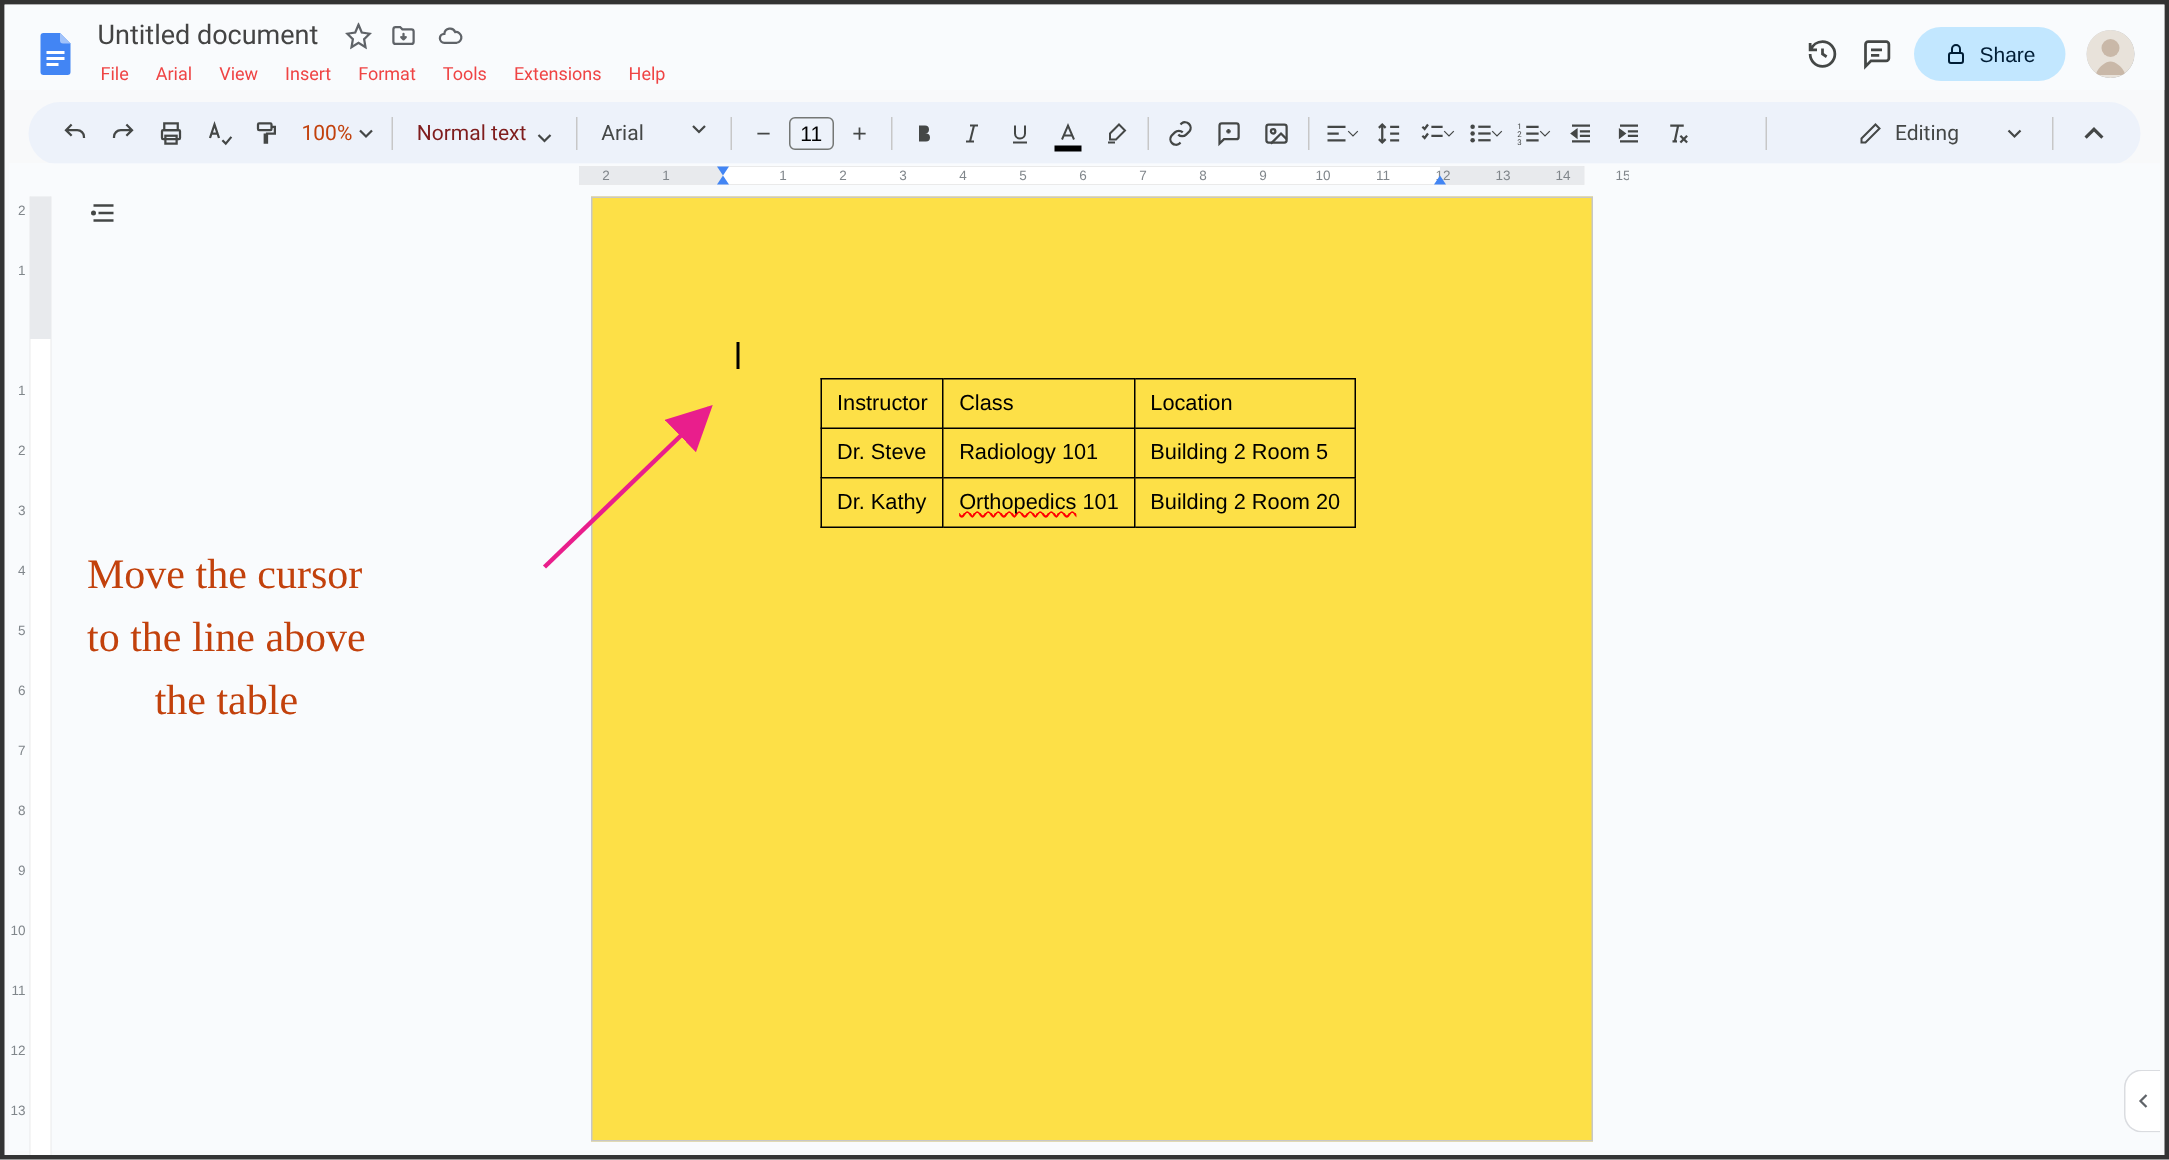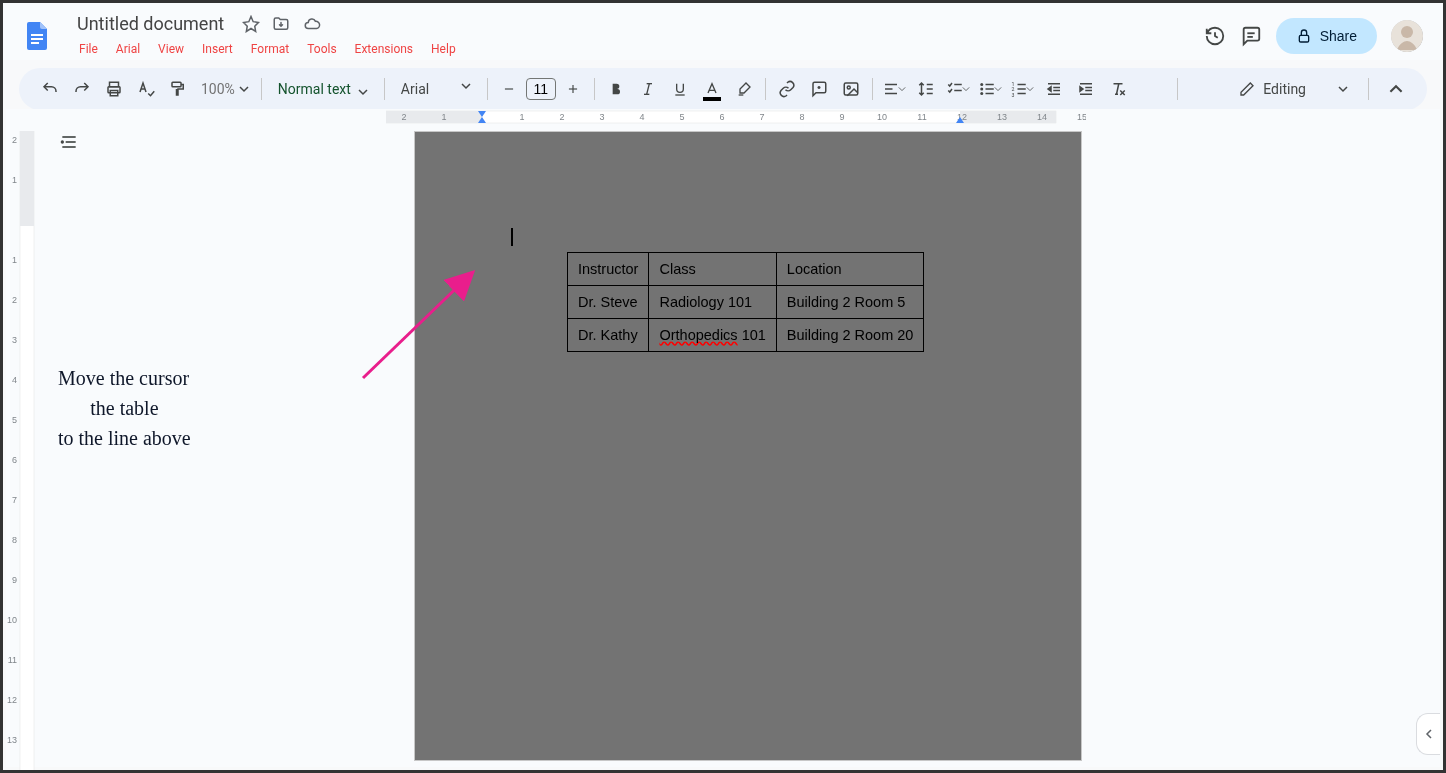--- a/index.html
+++ b/index.html
@@ -1,63 +1,63 @@
 <!DOCTYPE html>
 <html><head>
 <meta charset="utf-8">
 <style>
 * { margin: 0; padding: 0; box-sizing: border-box; }
 body { font-family: "Google Sans", Roboto, Arial, sans-serif; background: #f8f9fa; overflow: hidden; width: 1446px; height: 773px; position: relative; border: 3px solid #333; }
 
 
-.titlebar { display: flex; align-items: center; padding: 8px 16px 0 16px; gap: 16px; background: #f9fbfd; }
+.titlebar { display: flex; align-items: center; padding: 8px 16px 0 16px; gap: 4px; background: #f9fbfd; }
 .docs-logo { width: 36px; height: 36px; display: flex; align-items: center; justify-content: center; }
 .doc-title-wrap { display: flex; flex-direction: column; gap: 2px; flex: 1; }
 .doc-title-row { display: flex; align-items: center; gap: 12px; }
 .doc-title { font-size: 18px; color: #444; padding: 2px 6px; }
 .title-icon { color: #5f6368; cursor: pointer; }
 .menubar { display: flex; gap: 2px; }
 .menubar-item { padding: 4px 8px; font-size: 12px; color: #ef4444; cursor: pointer; border-radius: 4px; }
 .titlebar-right { display: flex; align-items: center; gap: 14px; margin-left: auto; padding-right: 4px; }
 .share-btn { background: #c2e7ff; color: #001d35; border: none; border-radius: 100px; padding: 10px 20px; font-size: 14px; font-weight: 500; display: flex; align-items: center; gap: 8px; cursor: pointer; }
 .avatar { width: 32px; height: 32px; border-radius: 50%; background: linear-gradient(135deg,#ddd,#aaa); display: flex; align-items: center; justify-content: center; overflow: hidden; }
 
 
 .toolbar { display: flex; align-items: center; padding: 6px 16px; gap: 2px; background: #edf2fa; margin: 8px 16px 0 16px; border-radius: 24px; height: 42px; }
 .tbtn { width: 30px; height: 30px; display: flex; align-items: center; justify-content: center; color: #444746; cursor: pointer; border-radius: 4px; }
 .tsep { width: 1px; height: 22px; background: #c7c7c7; margin: 0 4px; }
 .zoom-wrap { display: flex; align-items: center; gap: 4px; padding: 0 6px; cursor: pointer; }
-.zoom-text { font-size: 14px; color: #737373; }
-.style-dd { display: flex; align-items: flex-end; gap: 6px; padding: 0 10px; cursor: pointer; font-size: 14px; color: #14532d; min-width: 110px; }
+.zoom-text { font-size: 14px; color: #c2410c; }
+.style-dd { display: flex; align-items: flex-end; gap: 6px; padding: 0 10px; cursor: pointer; font-size: 14px; color: #7f1d1d; min-width: 110px; }
 .font-dd { display: flex; align-items: flex-start; gap: 6px; padding: 0 10px; cursor: pointer; font-size: 14px; color: #444746; min-width: 90px; }
 .fontsize-wrap { display: flex; align-items: center; gap: 2px; }
 .fontsize-input { width: 30px; height: 22px; text-align: center; border: 1px solid #747775; border-radius: 4px; font-size: 14px; background: transparent; }
 .textcolor-btn { position: relative; }
 .textcolor-underline { position: absolute; bottom: 3px; left: 6px; right: 6px; height: 4px; background: #000; }
 .editing-dd { display: flex; align-items: center; gap: 8px; padding: 6px 14px; cursor: pointer; font-size: 14px; color: #444746; background: transparent; border-radius: 4px; margin-left: auto; }
 .collapse-btn { width: 30px; height: 30px; display: flex; align-items: center; justify-content: center; cursor: pointer; color: #444746; margin-left: 6px; }
 
 
 .workspace { position: absolute; top: 106px; left: 3px; right: 3px; bottom: 3px; background: #f9fbfd; display: flex; }
 .vruler { width: 30px; background: #f9fbfd; position: relative; border-right: none; }
 .main-area { flex: 1; position: relative; overflow: hidden; }
 .hruler { height: 16px; background: #f9fbfd; position: relative; margin-left: 0; }
 .outline-btn { position: absolute; left: 18px; top: 18px; width: 30px; height: 30px; display: flex; align-items: center; justify-content: center; color: #444746; cursor: pointer; border-radius: 4px; }
 
 
-.page { position: absolute; left: 378px; top: 22px; width: 668px; height: 630px; background: #737373; border: 1px solid #c7c7c7; }
+.page { position: absolute; left: 358px; top: 22px; width: 668px; height: 630px; background: #fde047; border: 1px solid #c7c7c7; }
 .page-content { padding: 96px 96px 0 96px; }
 .cursor-line { height: 20px; position: relative; }
 .text-cursor { position: absolute; left: 0; top: 0; width: 2px; height: 18px; background: #000; }
 .doc-table { border-collapse: collapse; margin-top: 4px; margin-left: 56px; }
 .doc-table td { border: 1px solid #000; padding: 8px 10px; font-family: Arial, sans-serif; font-size: 14.5px; color: #000; }
 .spellerr { text-decoration: underline wavy red; text-decoration-skip-ink: none; }
 
 
-.annotation-text { position: absolute; font-family: "Comic Sans MS", cursive; font-size: 20px; color: #0f172a; line-height: 1.5; font-weight: 500; }
+.annotation-text { position: absolute; font-family: "Comic Sans MS", cursive; font-size: 28px; color: #c2410c; line-height: 1.5; font-weight: 500; }
 .annotation-arrow { position: absolute; pointer-events: none; }
 
 
 .side-tab { position: absolute; right: 3px; top: 710px; width: 24px; height: 42px; background: #fff; border: 1px solid #dadce0; border-right: none; border-radius: 12px 0 0 12px; display: flex; align-items: center; justify-content: center; color: #5f6368; cursor: pointer; }
 
 
 svg { display: block; }
 .dd-arrow { margin-left: auto; }
 </style>
 </head>
@@ -442,22 +442,22 @@
           </tr>
         </tbody>
           </table>
       </div>
     </div>
   </div>
 </div>
 
 <div class="annotation-text" style="left:55px; top:360px;">
   <div>Move the cursor</div>
+  <div>to the line above</div>
   <div style="text-align:center">the table</div>
-  <div>to the line above</div>
 </div>
 <svg class="annotation-arrow" style="left:350px; top:255px;" width="140" height="130">
   <defs>
       <marker id="ah" markerWidth="12" markerHeight="12" refX="9" refY="5" orient="auto">
         <path d="M0 0 L10 5 L0 10 z" fill="#e91e8c"></path>
       </marker>
     </defs>
   <line x1="10" y1="120" x2="120" y2="14" stroke="#e91e8c" stroke-width="3" marker-end="url(#ah)"></line>
 </svg>
 

